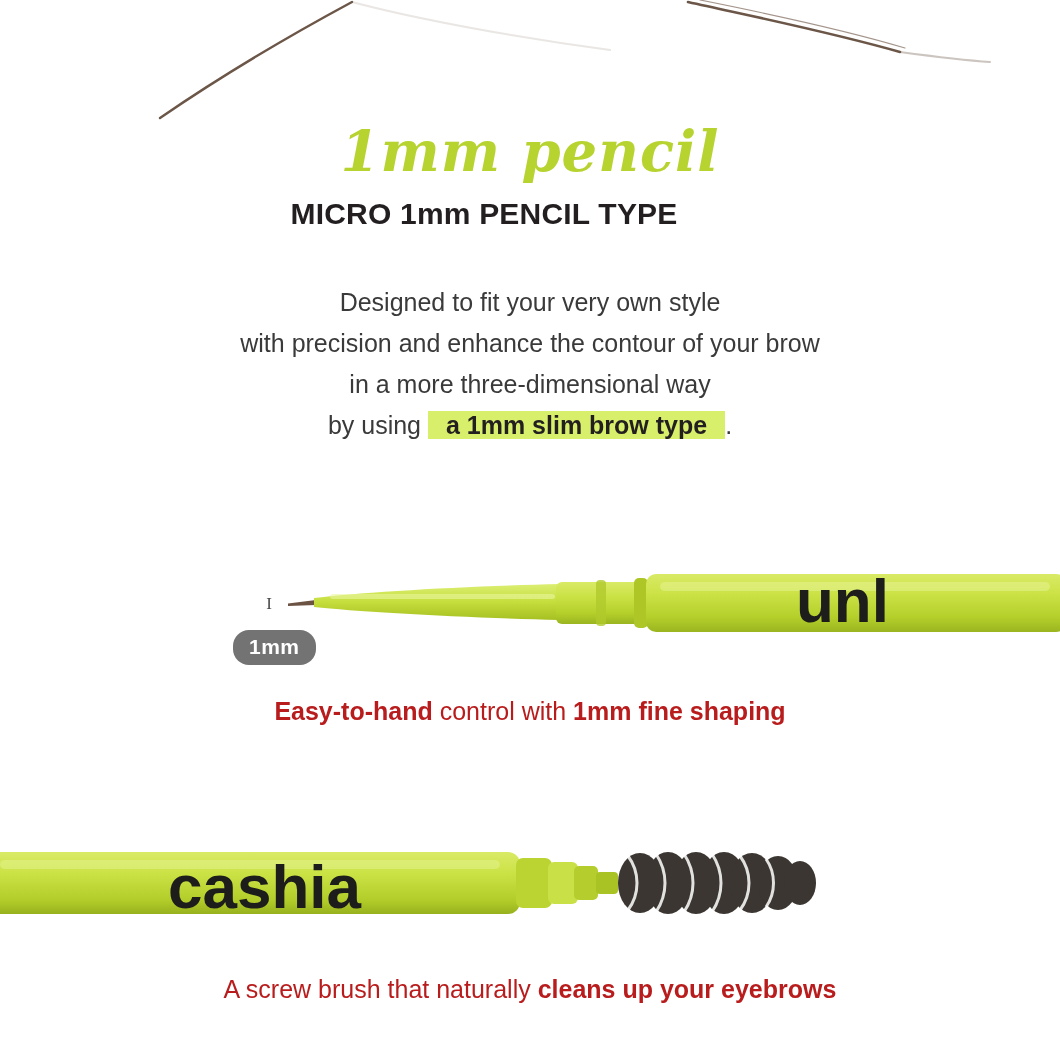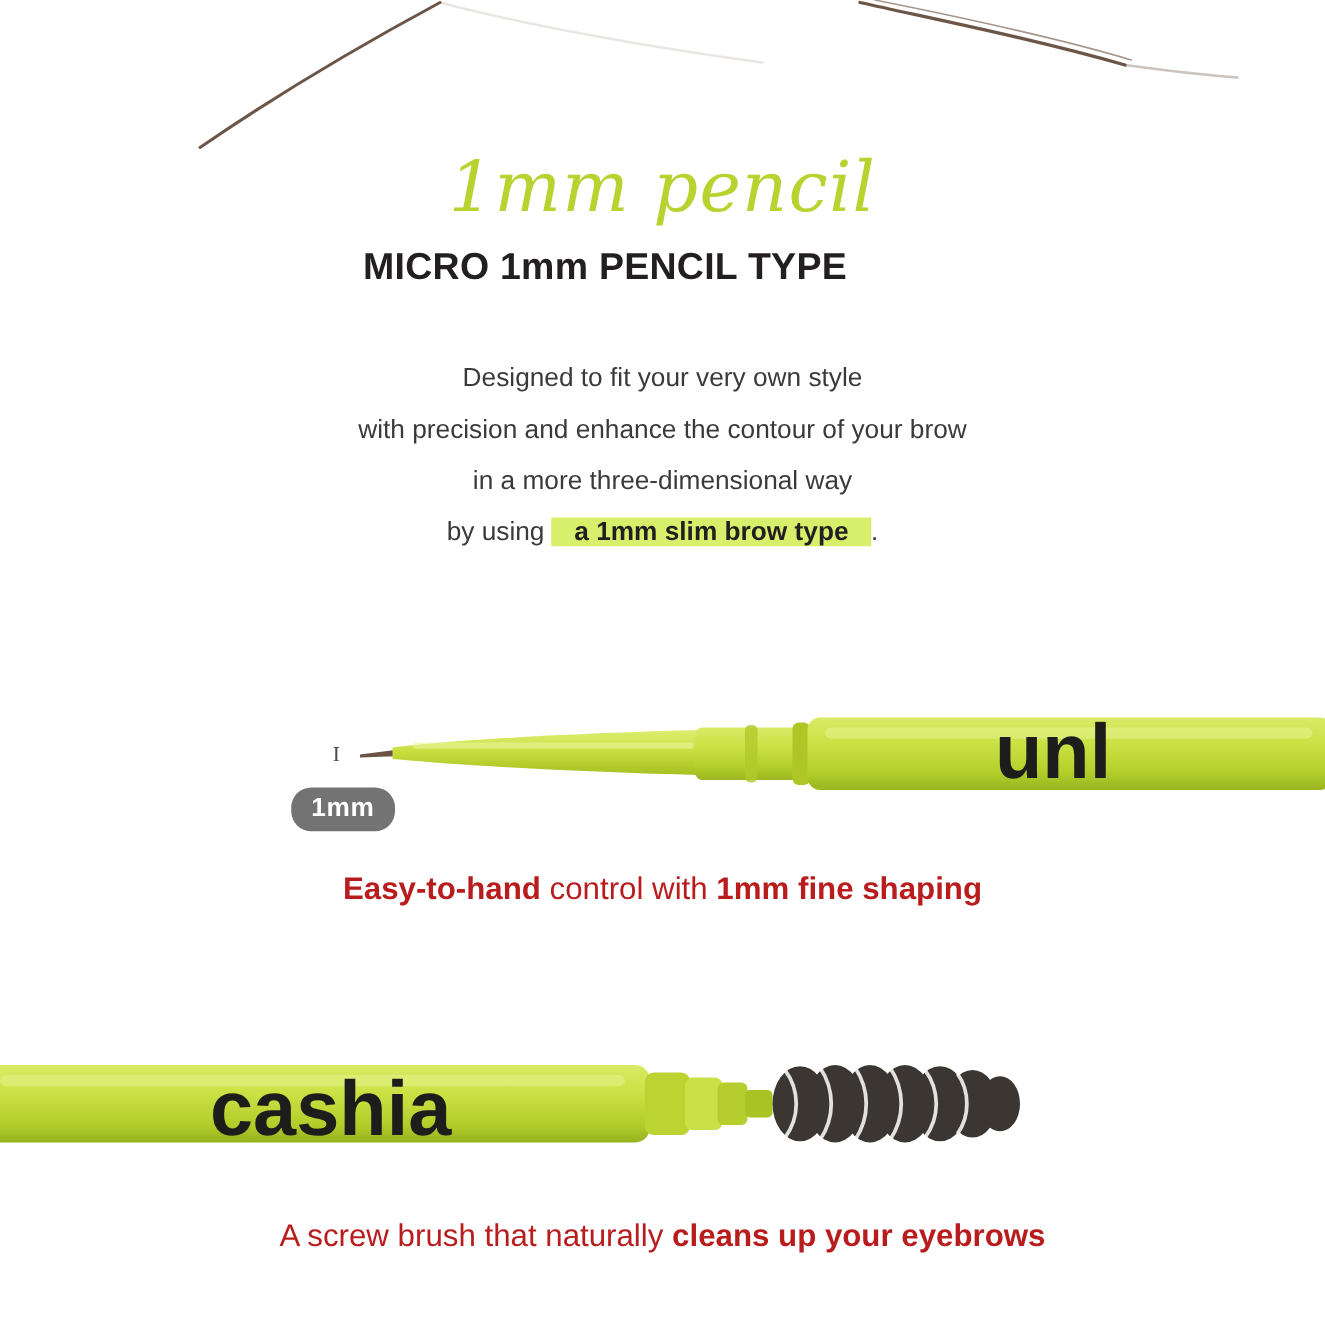--- a/index.html
+++ b/index.html
@@ -26,21 +26,21 @@
   }
 
   
   .headline {
     position: absolute;
     top: 118px;
     left: 0;
     width: 1060px;
     text-align: center;
     font-family: "DejaVu Serif", serif;
-    font-weight: normal;
+    font-weight: bold;
     font-style: italic;
     font-size: 56px;
     letter-spacing: 1px;
     color: #b7d330;
   }
 
   .subheadline {
     position: absolute;
     top: 197px;
     left: 0;
@@ -52,21 +52,21 @@
     color: #231f20;
   }
 
   
   .paragraph {
     position: absolute;
     top: 282px;
     left: 0;
     width: 1060px;
     text-align: center;
-    font-size: 21px;
+    font-size: 25px;
     line-height: 41px;
     color: #3a3a3a;
     font-weight: 400;
   }
   .paragraph .line { display: block; }
   .hl {
     background: #d7ef6a;
     font-weight: bold;
     color: #231f20;
     padding: 0 18px;

